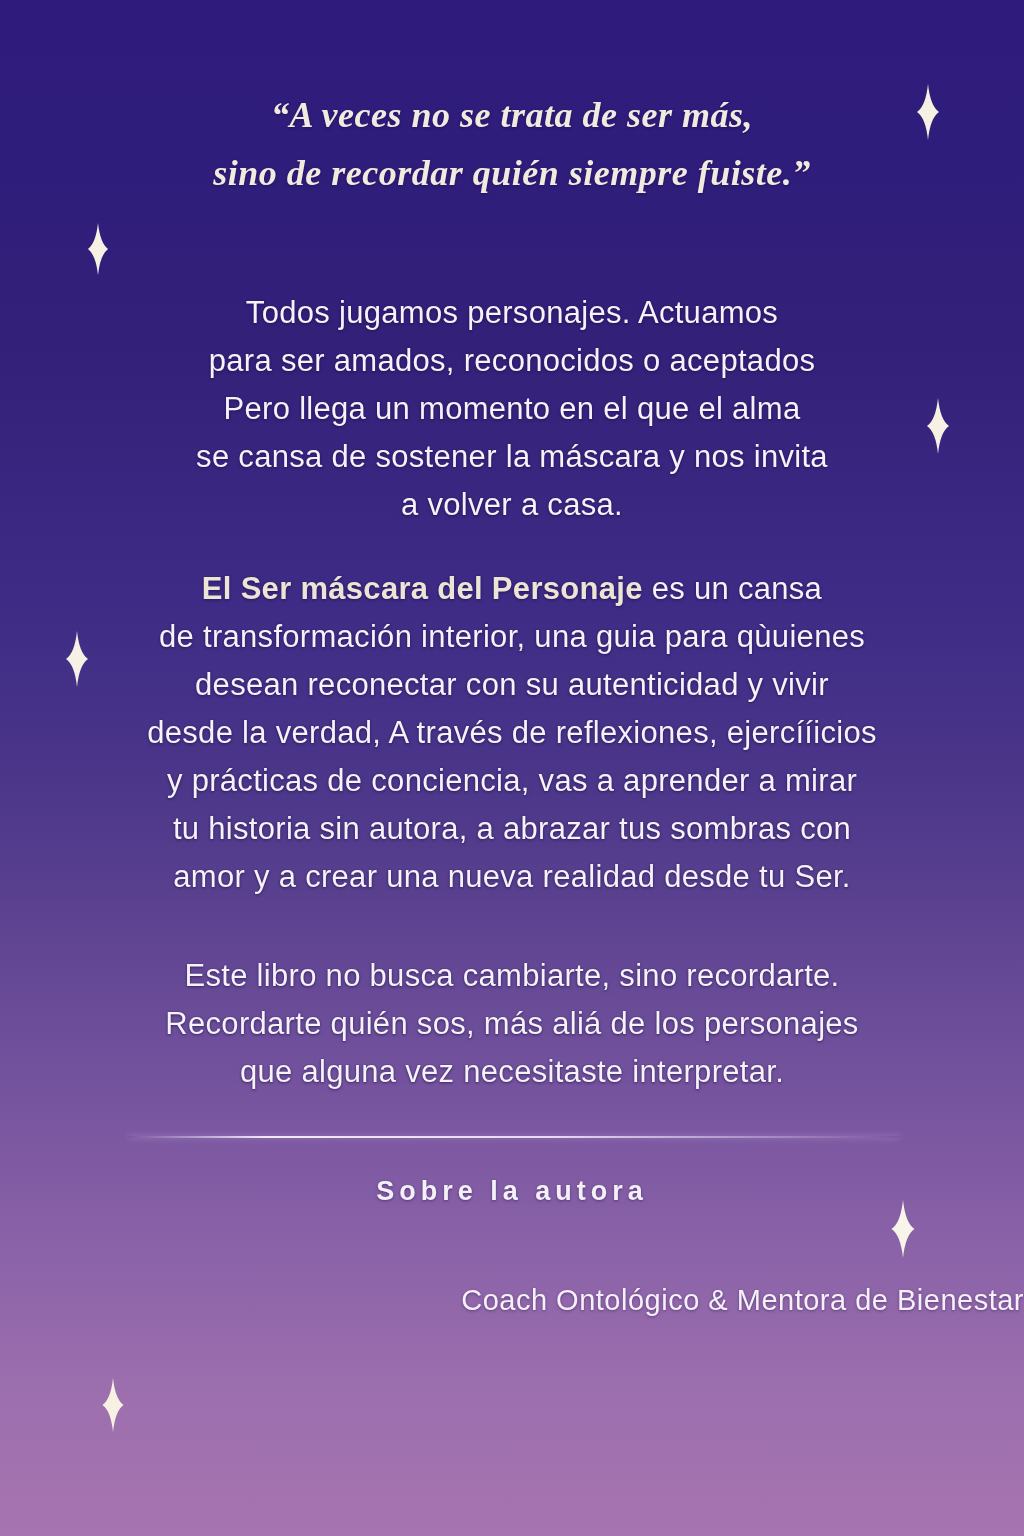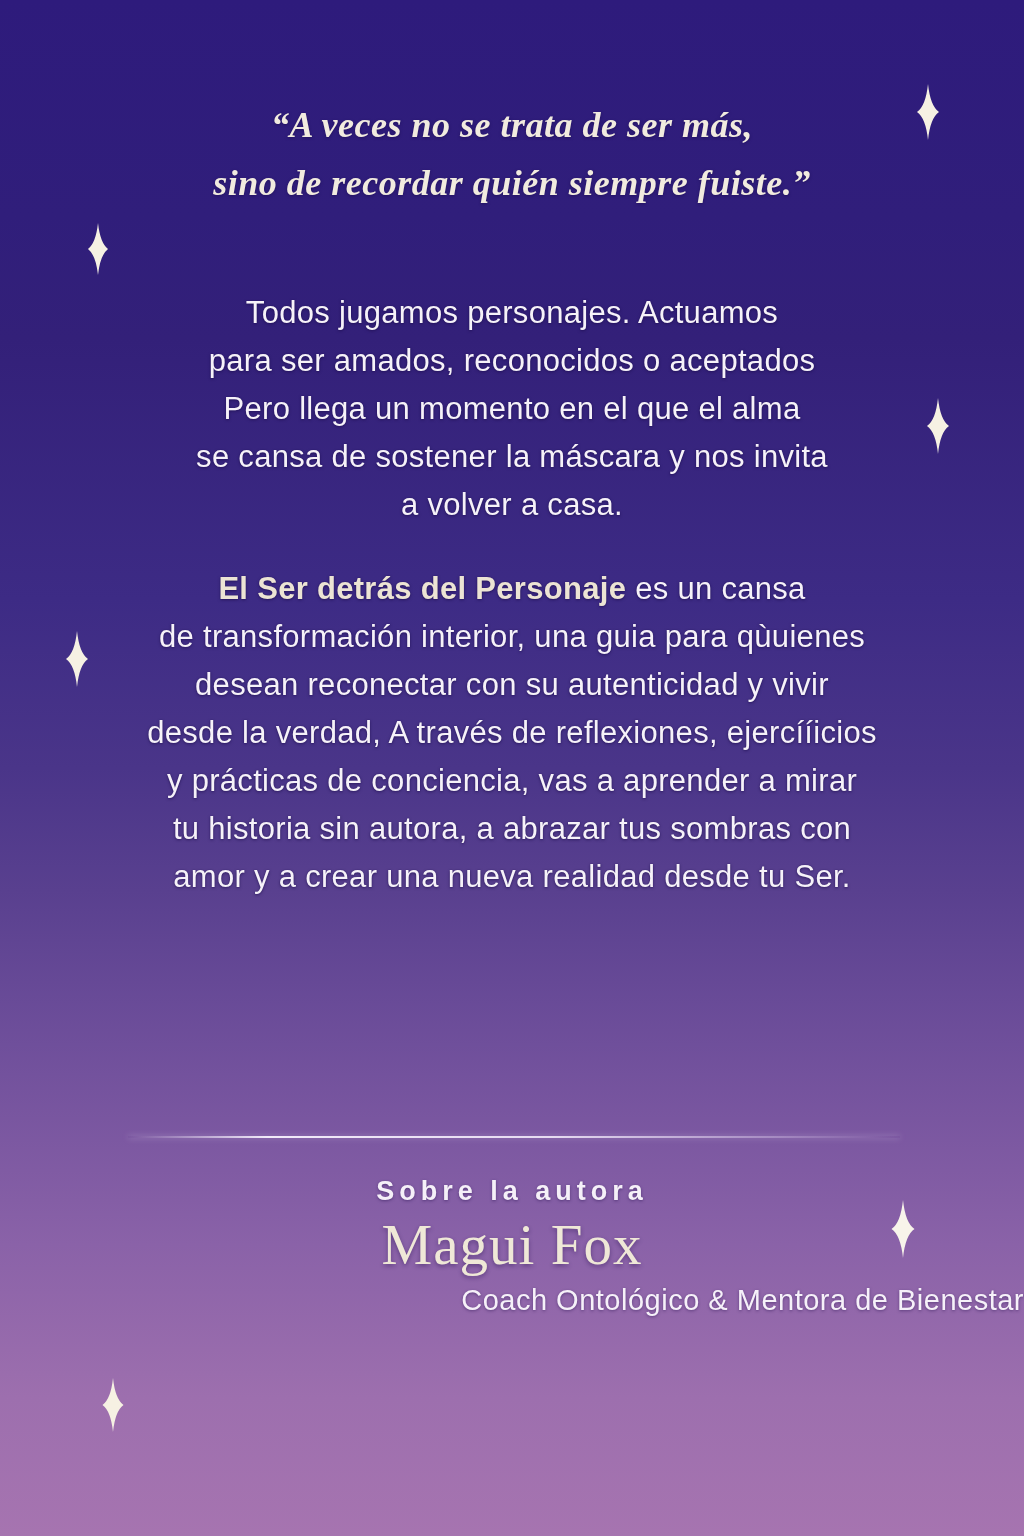--- a/index.html
+++ b/index.html
@@ -23,21 +23,21 @@
       #6f4f9b 68%,
       #8a62a8 81%,
       #9d6fae 91%,
       #a674b0 100%);
   }
   .abs { position: absolute; left: 0; right: 0; }
   .lines { white-space: pre-line; }
 
   
   .quote {
-    top: 96px;
+    top: 86px;
     text-align: center;
     font-family: "Liberation Serif", "DejaVu Serif", serif;
     font-style: italic;
     font-weight: 600;
     font-size: 36px;
     line-height: 58px;
     letter-spacing: 0.5px;
     color: #f1ebdf;
     text-shadow: 0 1px 3px rgba(24, 10, 70, 0.55);
   }
@@ -154,29 +154,31 @@
   <div class="abs quote lines">“A veces no se trata de ser más,
 sino de recordar quién siempre fuiste.”</div>
 
   <div class="abs para para-1 lines">Todos jugamos personajes. Actuamos
 para ser amados, reconocidos o aceptados
 Pero llega un momento en el que el alma
 se cansa de sostener la máscara y nos invita
 a volver a casa.</div>
 
   <div class="abs para para-2">
-    <div><span class="lead-bold">El Ser detrás del Personaje</span><span> es un cansa</span></div>
+    <div><span class="lead-bold">El Ser máscara del Personaje</span><span> es un cansa</span></div>
     <div class="lines">de transformación interior, una guia para qùuienes
 desean reconectar con su autenticidad y vivir
 desde la verdad, A través de reflexiones, ejercííicios
 y prácticas de conciencia, vas a aprender a mirar
 tu historia sin autora, a abrazar tus sombras con
 amor y a crear una nueva realidad desde tu Ser.</div>
   </div>
 
+  <div class="abs para para-3 lines">Este libro no busca cambiarte, sino recordarte.
+Recordarte quién sos, más aliá de los personajes
+que alguna vez necesitaste interpretar.</div>
 
   <div class="divider"></div>
 
   <div class="abs eyebrow">Sobre la autora</div>
-  <div class="abs author-name">Magui Fox</div>
   <div class="abs author-role">Coach Ontológico &amp; Mentora de Bienestar</div>
 
 </div>
 
 </body></html>

